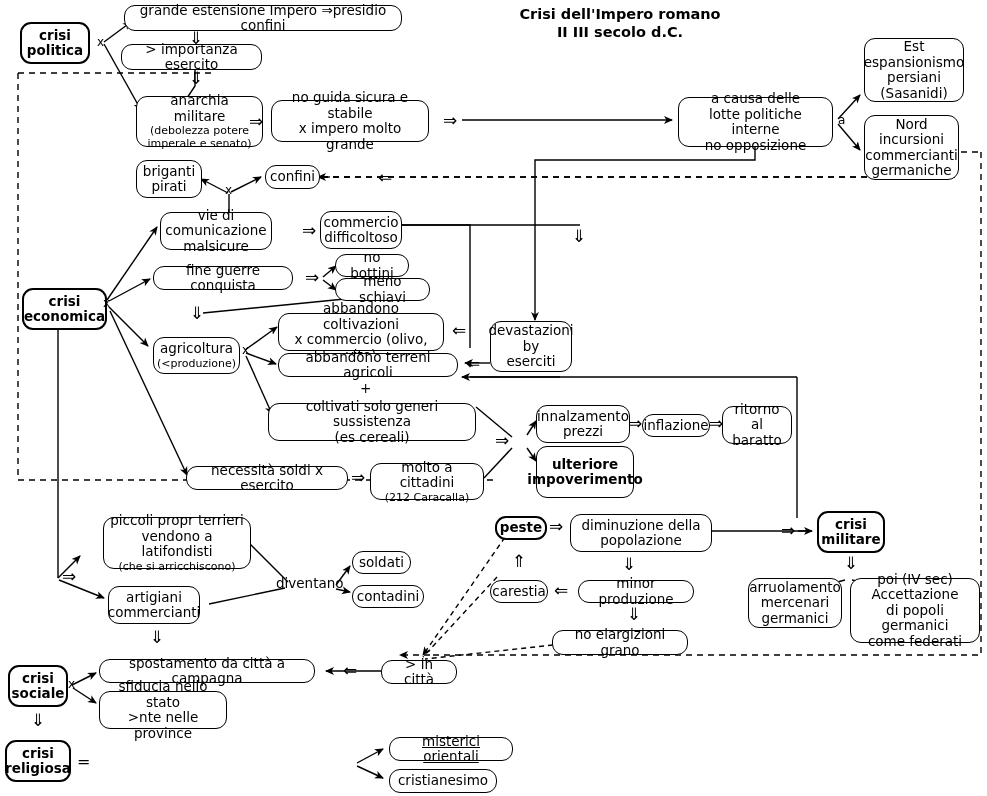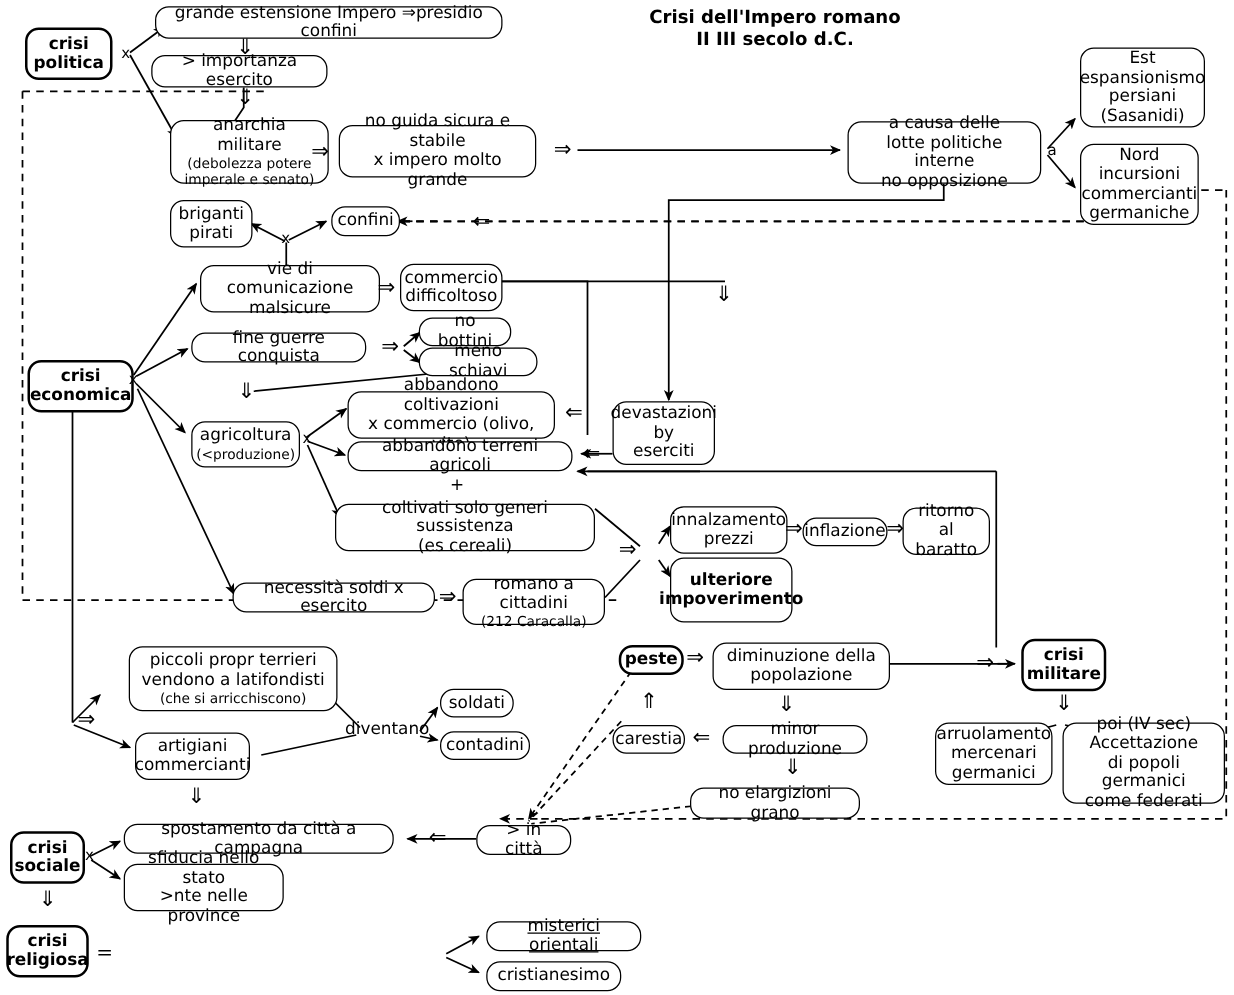--- a/index.html
+++ b/index.html
@@ -170,21 +170,21 @@
 
   <div class="node" style="left:136px;top:160px;width:66px;height:38px;">
     <span>briganti</span>
     <span>pirati</span>
   </div>
 
   <div class="node" style="left:265px;top:165px;width:55px;height:24px;">
     <span>confini</span>
   </div>
 
-  <div class="node" style="left:160px;top:212px;width:144px;height:38px;">
+  <div class="node" style="left:160px;top:212px;width:112px;height:38px;">
     <span>vie di comunicazione</span>
     <span>malsicure</span>
   </div>
 
   <div class="node" style="left:320px;top:211px;width:82px;height:38px;">
     <span>commercio</span>
     <span>difficoltoso</span>
   </div>
 
   <div class="node" style="left:153px;top:266px;width:140px;height:24px;align-items:flex-end;">
@@ -227,21 +227,21 @@
     <span>devastazioni</span>
     <span>by</span>
     <span>eserciti</span>
   </div>
 
   <div class="node" style="left:186px;top:466px;width:162px;height:24px;">
     <span>necessità soldi x esercito</span>
   </div>
 
   <div class="node" style="left:370px;top:463px;width:114px;height:37px;">
-    <span>romano a cittadini</span>
+    <span>molto a cittadini</span>
     <span class="sub">(212 Caracalla)</span>
   </div>
 
   <div class="node" style="left:536px;top:405px;width:94px;height:38px;">
     <span>innalzamento</span>
     <span>prezzi</span>
   </div>
 
   <div class="node" style="left:642px;top:414px;width:68px;height:23px;">
     <span>inflazione</span>
@@ -250,21 +250,21 @@
   <div class="node" style="left:722px;top:406px;width:70px;height:38px;">
     <span>ritorno al</span>
     <span>baratto</span>
   </div>
 
   <div class="node" style="left:536px;top:446px;width:98px;height:52px;font-weight:bold;">
     <span>ulteriore</span>
     <span>impoverimento</span>
   </div>
 
-  <div class="node" style="left:103px;top:517px;width:167px;height:52px;">
+  <div class="node" style="left:103px;top:517px;width:148px;height:52px;">
     <span>piccoli propr terrieri</span>
     <span>vendono a latifondisti</span>
     <span class="sub">(che si arricchiscono)</span>
   </div>
 
   <div class="node" style="left:108px;top:586px;width:92px;height:38px;">
     <span>artigiani</span>
     <span>commercianti</span>
   </div>
 

